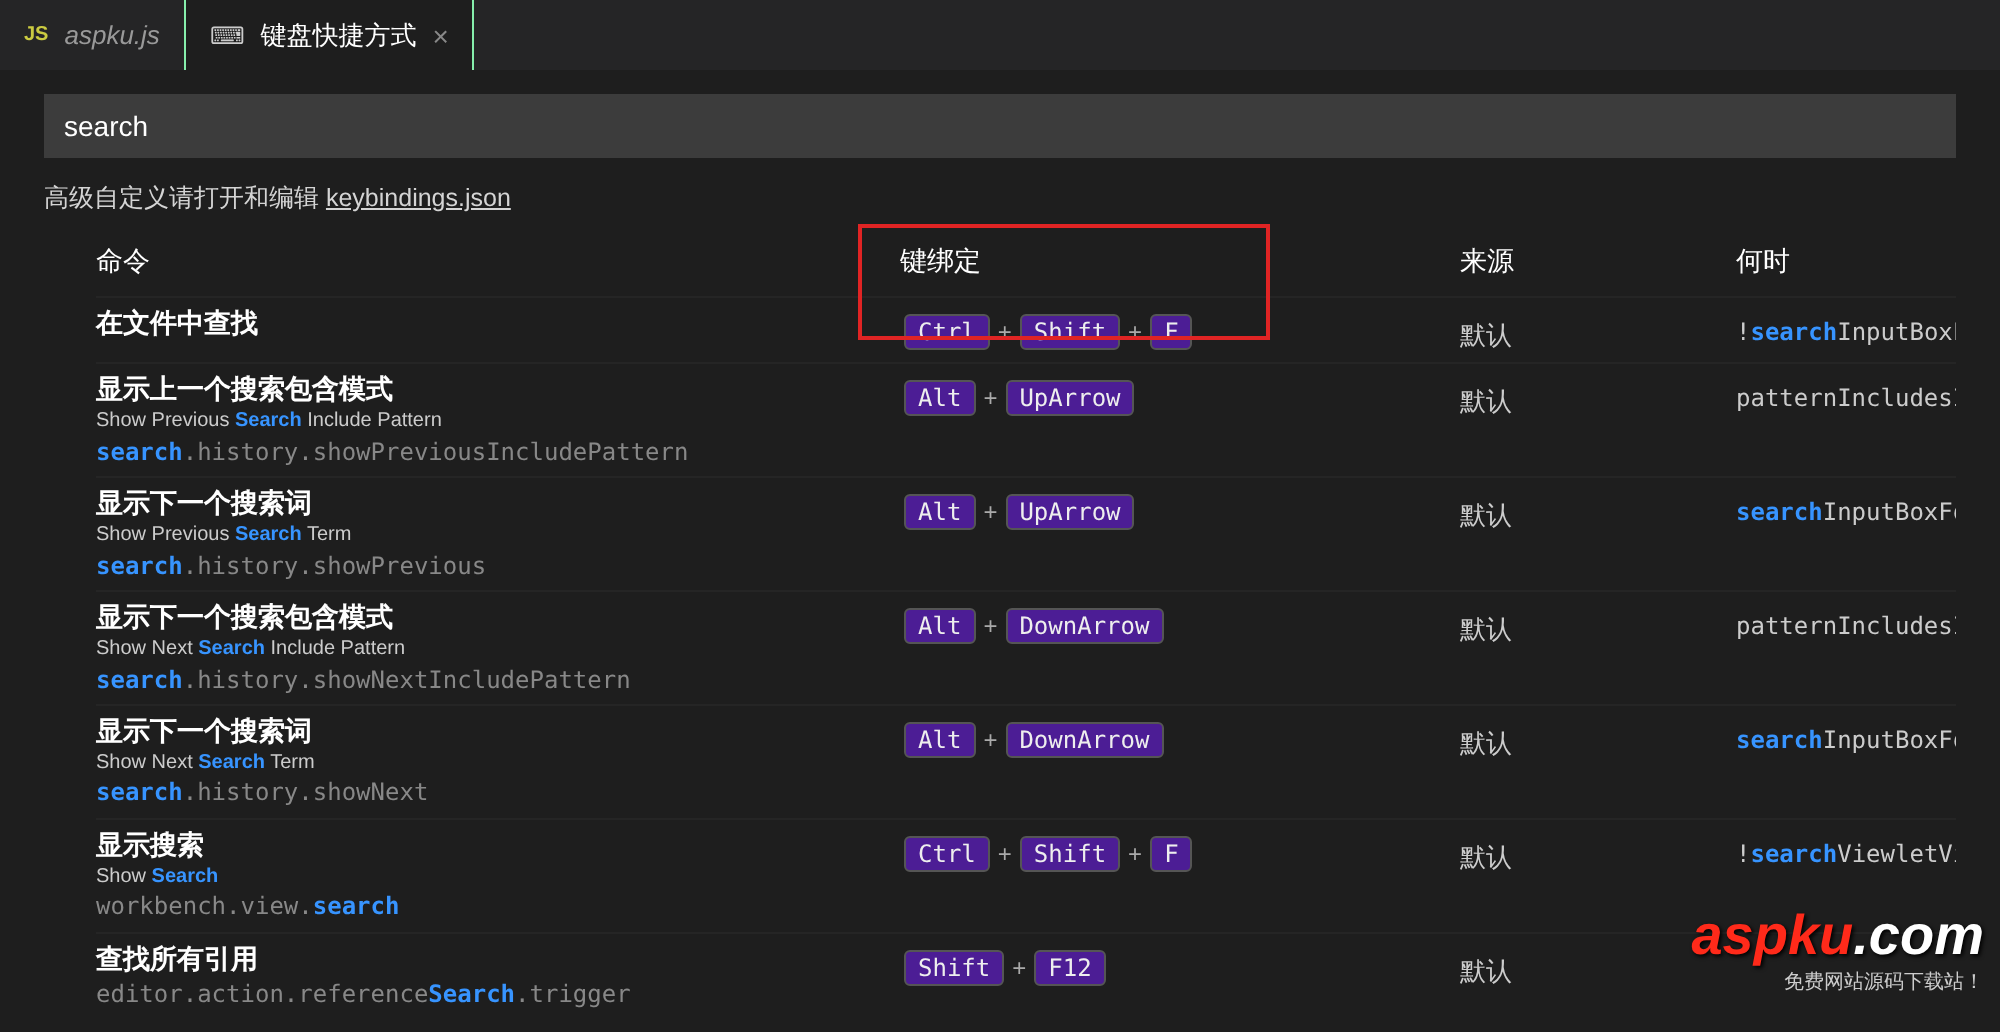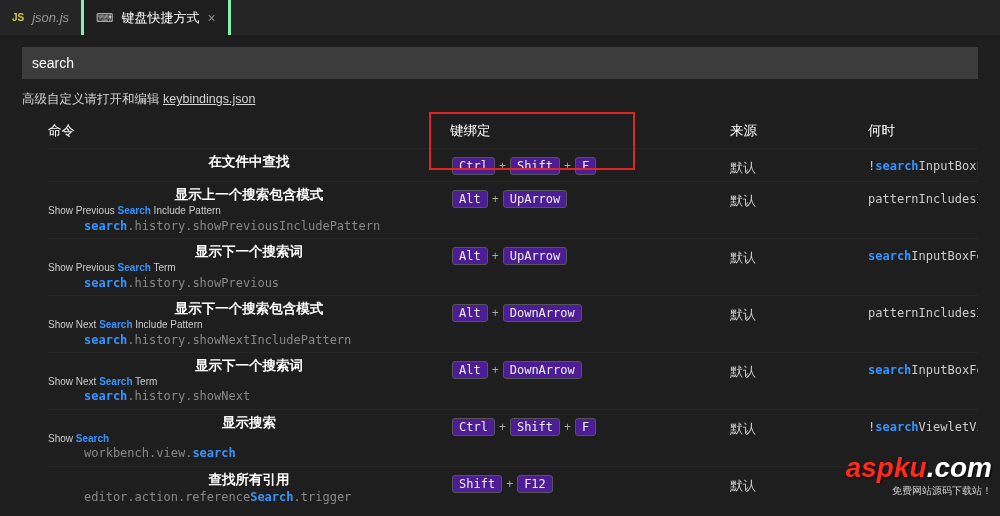--- a/index.html
+++ b/index.html
@@ -1,57 +1,57 @@
 <!DOCTYPE html>
 <html><head>
 <meta charset="utf-8">
 <style>
   * { margin:0; padding:0; box-sizing:border-box; }
   body { background:#1e1e1e; font-family:"Segoe UI","Microsoft YaHei",Arial,sans-serif; font-size:13px; color:#cccccc; width:1000px; height:516px; overflow:hidden; position:relative; }
   .tabbar { display:flex; align-items:center; height:35px; background:#252526; }
-  .tab { display:flex; align-items:center; gap:8px; padding:0 12px; height:35px; border-right:3px solid #86efac; cursor:pointer; }
+  .tab { display:flex; align-items:center; gap:8px; padding:0 12px; height:35px; border-right:1px solid #86efac; cursor:pointer; }
   .tab.active { background:#1e1e1e; }
   .js-badge { font-size:10px; font-weight:bold; color:#cbcb41; }
   .tab-label { font-size:13px; color:#ffffff; }
   .tab.inactive .tab-label { color:#999999; font-style:italic; }
   .close-ic { color:#888; font-size:14px; cursor:pointer; }
   .gear-ic { font-size:12px; color:#cccccc; }
   .content { padding:12px 22px 0 22px; }
   .searchbox { width:100%; background:#3c3c3c; border:none; color:#fff; font-size:14px; padding:8px 10px; outline:none; }
   .advline { margin:12px 0 10px 0; font-size:12.5px; color:#d4d4d4; }
   .advline .lnk { text-decoration:underline; cursor:pointer; }
   .grid { padding-left:26px; }
   .hdr { display:flex; font-weight:normal; color:#ffffff; font-size:13.5px; padding:4px 0 8px 0; }
   .col-cmd { width:402px; flex-shrink:0; }
   .col-kb  { width:280px; flex-shrink:0; }
   .col-src { width:138px; flex-shrink:0; }
   .col-when{ flex:1; overflow:hidden; white-space:nowrap; }
   .row { display:flex; align-items:flex-start; padding:4px 0; border-top:1px solid rgba(255,255,255,0.03); }
-  .cmd-title { font-size:13.5px; color:#ffffff; font-weight:bold; line-height:1.35;text-align:center; }
+  .cmd-title { font-size:13.5px; color:#ffffff; font-weight:bold; line-height:1.35; }
   .cmd-sub   { font-size:10px; color:#cccccc; line-height:1.35; }
-  .cmd-id    { font-size:12px; color:#888888; font-family:Consolas,monospace; line-height:1.35;margin-left:36px; }
+  .cmd-id    { font-size:12px; color:#888888; font-family:Consolas,monospace; line-height:1.35; }
   .match { color:#3794ff; font-weight:bold; }
   .kcap { display:inline-block; background:#4c1d95; border:1px solid #555; border-radius:3px; padding:1px 6px; margin:0 2px; font-size:12px; color:#eee; font-family:Consolas,monospace; }
   .plus { color:#aaa; margin:0 2px; font-size:12px; }
   .col-src-txt { color:#cccccc; font-size:13px; padding-top:6px; }
   .when-txt { color:#cccccc; font-family:Consolas,monospace; font-size:12px; padding-top:6px; }
   .kbline { padding-top:4px; }
   .highlight-box { position:absolute; left:429px; top:112px; width:206px; height:58px; border:2px solid #e02424; background:transparent; pointer-events:none; }
   .watermark { position:absolute; right:8px; bottom:18px; text-align:right; }
   .watermark .wm-main { font-family:Arial,sans-serif; font-style:italic; font-weight:bold; font-size:28px; color:#ff2a1a; text-shadow:1px 1px 2px #000; line-height:1; }
   .watermark .wm-suffix { color:#ffffff; }
   .watermark .wm-sub { font-size:10px; color:#cccccc; margin-top:2px; }
 </style>
 </head>
 <body>
 
 <div class="tabbar">
   <div class="tab inactive">
     <span class="js-badge">JS</span>
-    <span class="tab-label">json.js</span>
+    <span class="tab-label">aspku.js</span>
   </div>
   <div class="tab active">
     <span class="gear-ic">⌨</span>
     <span class="tab-label">键盘快捷方式</span>
     <span class="close-ic">×</span>
   </div>
 </div>
 
 <div class="content">
   <input class="searchbox" value="search" style="">

